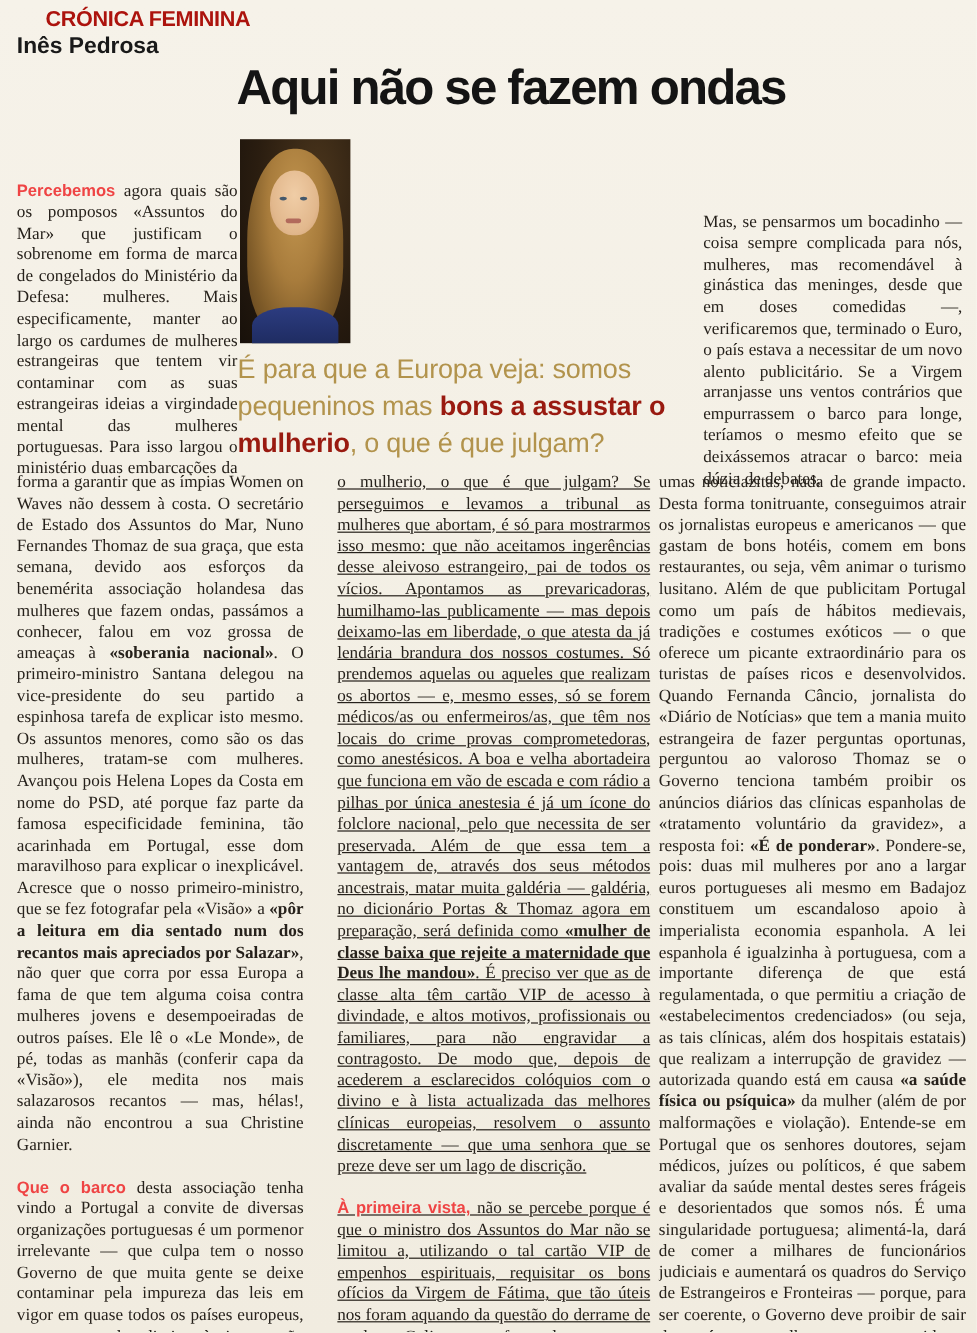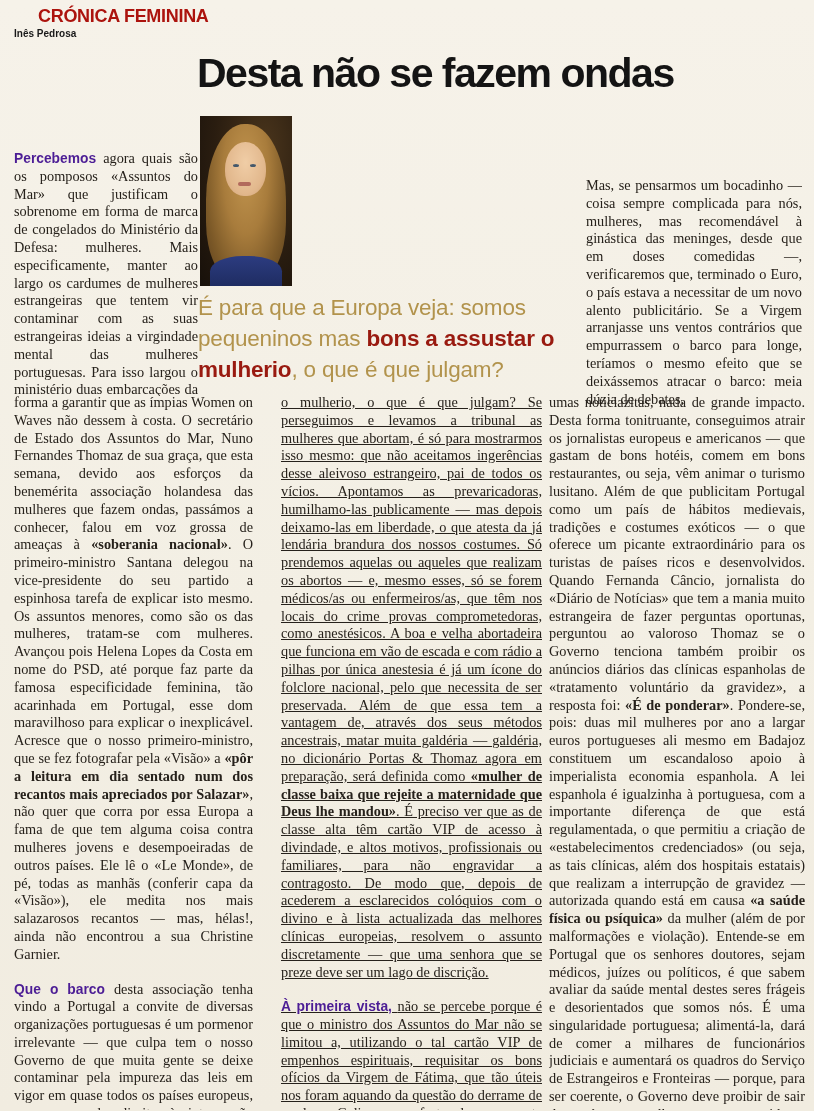--- a/index.html
+++ b/index.html
@@ -15,21 +15,21 @@
   .kicker {
     position: absolute; left: 14px; top: 6px;
     font-family: "Liberation Sans", sans-serif;
     font-weight: bold; font-size: 18px; letter-spacing: -0.3px;
     color: #ac130d;
     margin-left: 24px;
   }
   .byline {
     position: absolute; left: 14px; top: 28px;
     font-family: "Liberation Sans", sans-serif;
-    font-weight: bold; font-size: 10px; color: #191919;
+    font-weight: bold; font-size: 19px; color: #191919;
   }
   .title {
     position: absolute; left: 197px; top: 50px;
     font-family: "Liberation Sans", sans-serif;
     font-weight: bold; font-size: 41px; letter-spacing: -1.5px;
     color: #141414;
   }
   
   .photo {
     position: absolute; left: 200px; top: 116px; width: 92px; height: 170px;
@@ -73,29 +73,29 @@
   .col1a { left: 14px;  top: 150px; width: 184px; height: 246px; }
   .col1b { left: 14px;  top: 394px; width: 239px; height: 716px; }
   .col2  { left: 281px; top: 394px; width: 261px; height: 716px; text-decoration: underline; }
   .col3a { left: 586px; top: 177px; width: 216px; height: 232px; }
   .col3b { left: 549px; top: 394px; width: 256px; height: 716px; }
   .para + .para { margin-top: 17px; }
   .run-n { }
   .run-b { font-weight: bold; margin-top: 12px; }
   .run-lead {
     font-family: "Liberation Sans", sans-serif;
-    font-weight: bold; font-size: 13.8px; color: #4c1d95;
+    font-weight: bold; font-size: 13.8px; color: #ef4444;
   }
 </style>
 </head>
 <body>
 
 <div class="kicker">CRÓNICA FEMININA</div>
 <div class="byline">Inês Pedrosa</div>
-<h1 class="title">Desta não se fazem ondas</h1>
+<h1 class="title">Aqui não se fazem ondas</h1>
 
 <div class="photo">
   <div class="hair"></div>
   <div class="face"></div>
   <div class="eye left"></div>
   <div class="eye right"></div>
   <div class="mouth"></div>
   <div class="shirt"></div>
 </div>
 

